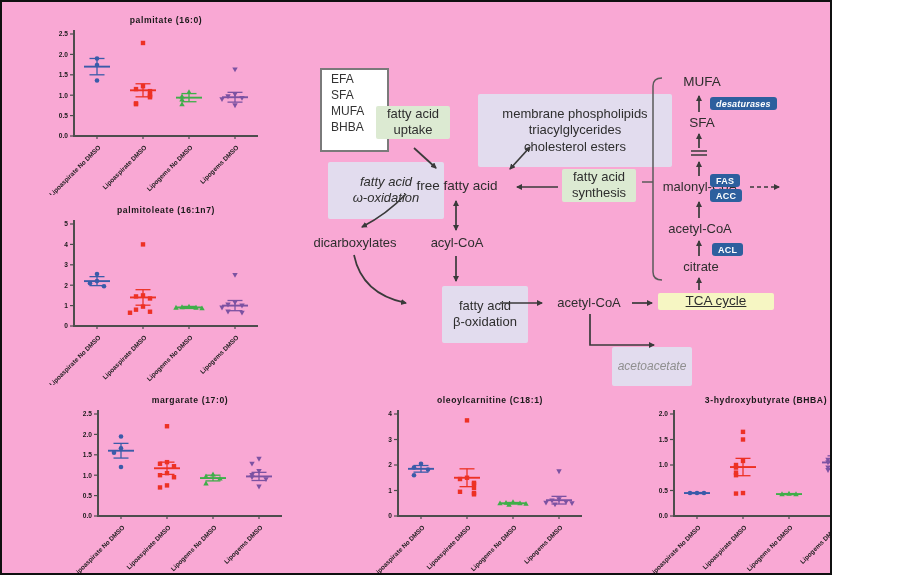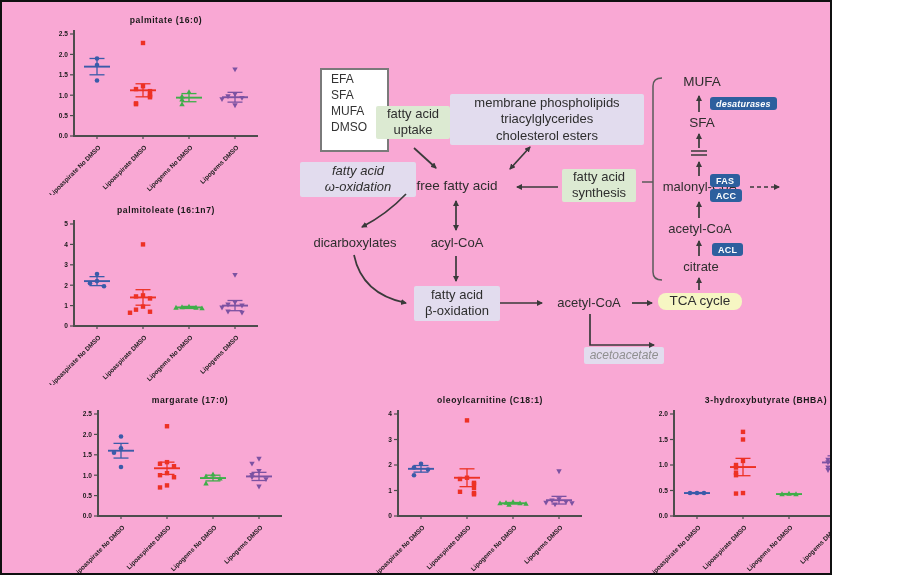--- a/index.html
+++ b/index.html
@@ -7,22 +7,22 @@
     position:relative;width:832px;height:575px;background:#f9a8d4;
     border:2px solid #101010;box-sizing:border-box;overflow:hidden;
     font-family:"Liberation Sans",sans-serif;
   }
   .chart{position:absolute;}
   .dnode{
     position:absolute;text-align:center;white-space:pre-line;
     font-size:13px;line-height:1.25;color:#2e2e2e;
   }
   .hl-green{background:#dcead2;border-radius:2px;padding:0 2px;}
-  .hl-purple{background:#e2dcee;border-radius:2px;padding:1px 2px;}
-  .hl-yellow{background:#f6f6c3;border-radius:8px;padding:0 2px;}
+  .hl-purple{background:#e2dcee;border-radius:2px;padding:12px 2px;margin-left:28px;}
+  .hl-yellow{background:#f6f6c3;border-radius:2px;padding:0 18px;text-decoration:underline;}
   .it{font-style:italic;}
   .gray{color:#8f8f8f;}
   .left{text-align:left;}
   .big{font-size:13.5px;}
   .efa-box{
     position:absolute;left:318px;top:66px;width:56px;height:78px;
     border:2px solid #7a7a7a;padding:2px 0 0 9px;
     font-size:12px;line-height:1.33;color:#333;background:#fff;
   }
   .badge{
@@ -393,21 +393,21 @@
         <polygon points="198,84.89999999999999 200.7,80 195.3,80" fill="#7c52a2"></polygon>
         <polygon points="205,95.10000000000001 207.7,90.20000000000002 202.3,90.20000000000002" fill="#7c52a2"></polygon>
         <polygon points="205,101.22 207.7,96.32000000000001 202.3,96.32000000000001" fill="#7c52a2"></polygon>
         <text x="209" y="140" text-anchor="end" font-size="6.4" font-weight="bold" fill="#1a1a1a" transform="rotate(-45 209 140)">Lipogems DMSO</text>
       </svg></div>
 
   <div class="efa-box">
     <div>EFA</div>
     <div>SFA</div>
     <div>MUFA</div>
-    <div>DMSO</div>
+    <div>BHBA</div>
   </div>
 
   <div class="dnode hl-green" style="left:374px;top:104px;width:70px">fatty acid
 uptake</div>
   <div class="dnode hl-purple" style="left:448px;top:92px;width:190px">membrane phospholipids
 triacylglycerides
 cholesterol esters</div>
   <div class="dnode hl-purple it" style="left:298px;top:160px;width:112px">fatty acid
 ω-oxidation</div>
   <div class="dnode big" style="left:403px;top:176px;width:104px">free fatty acid</div>

